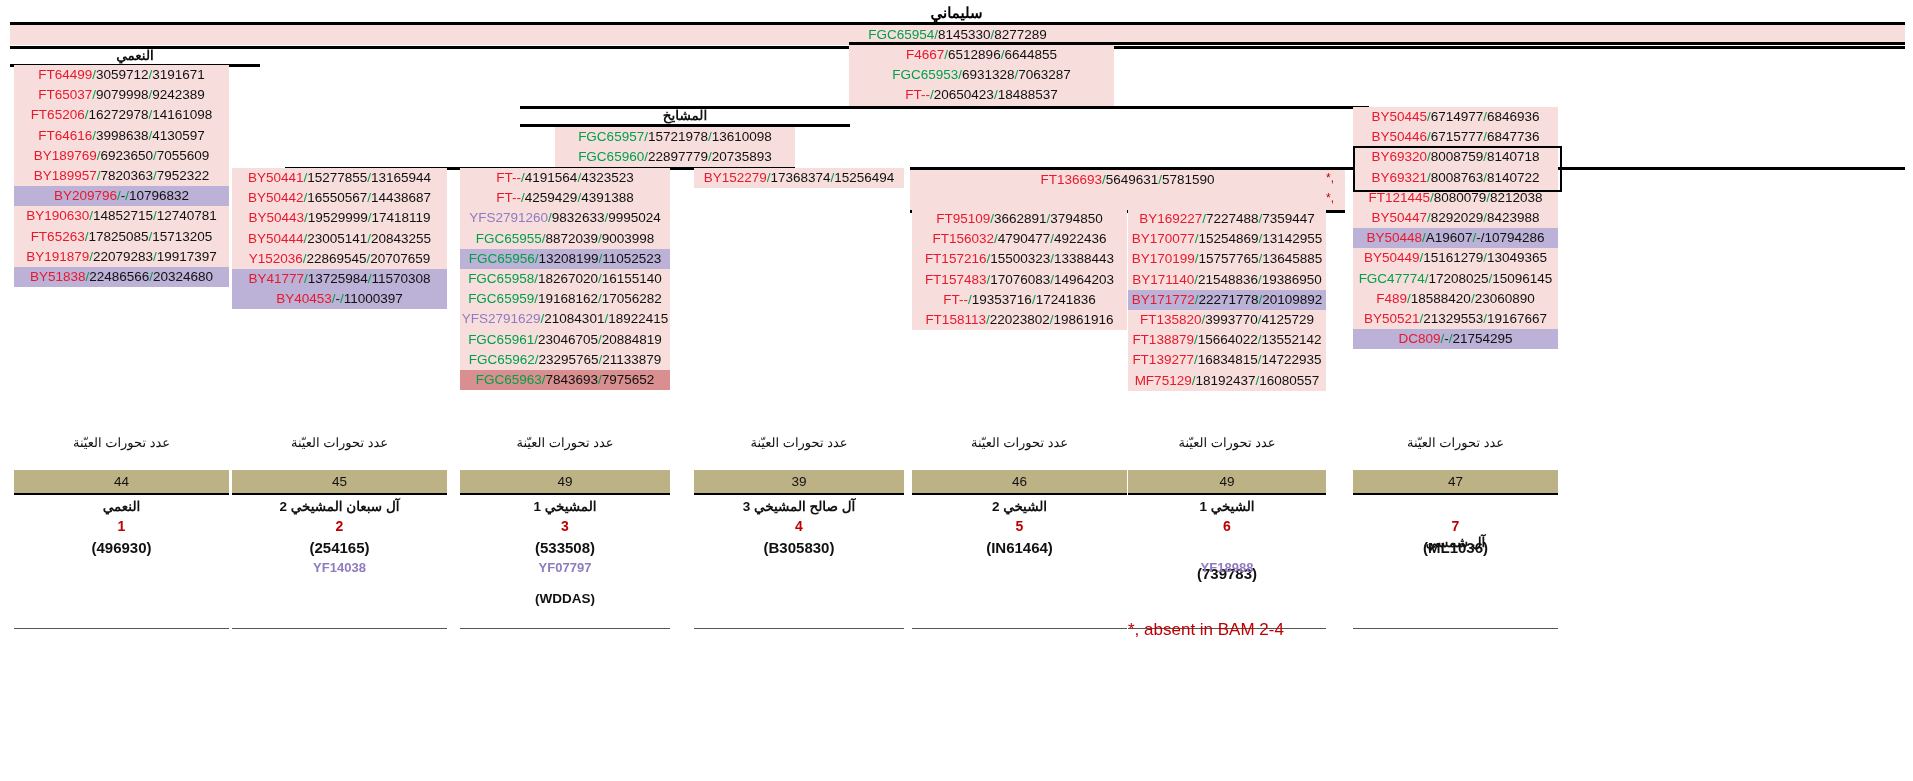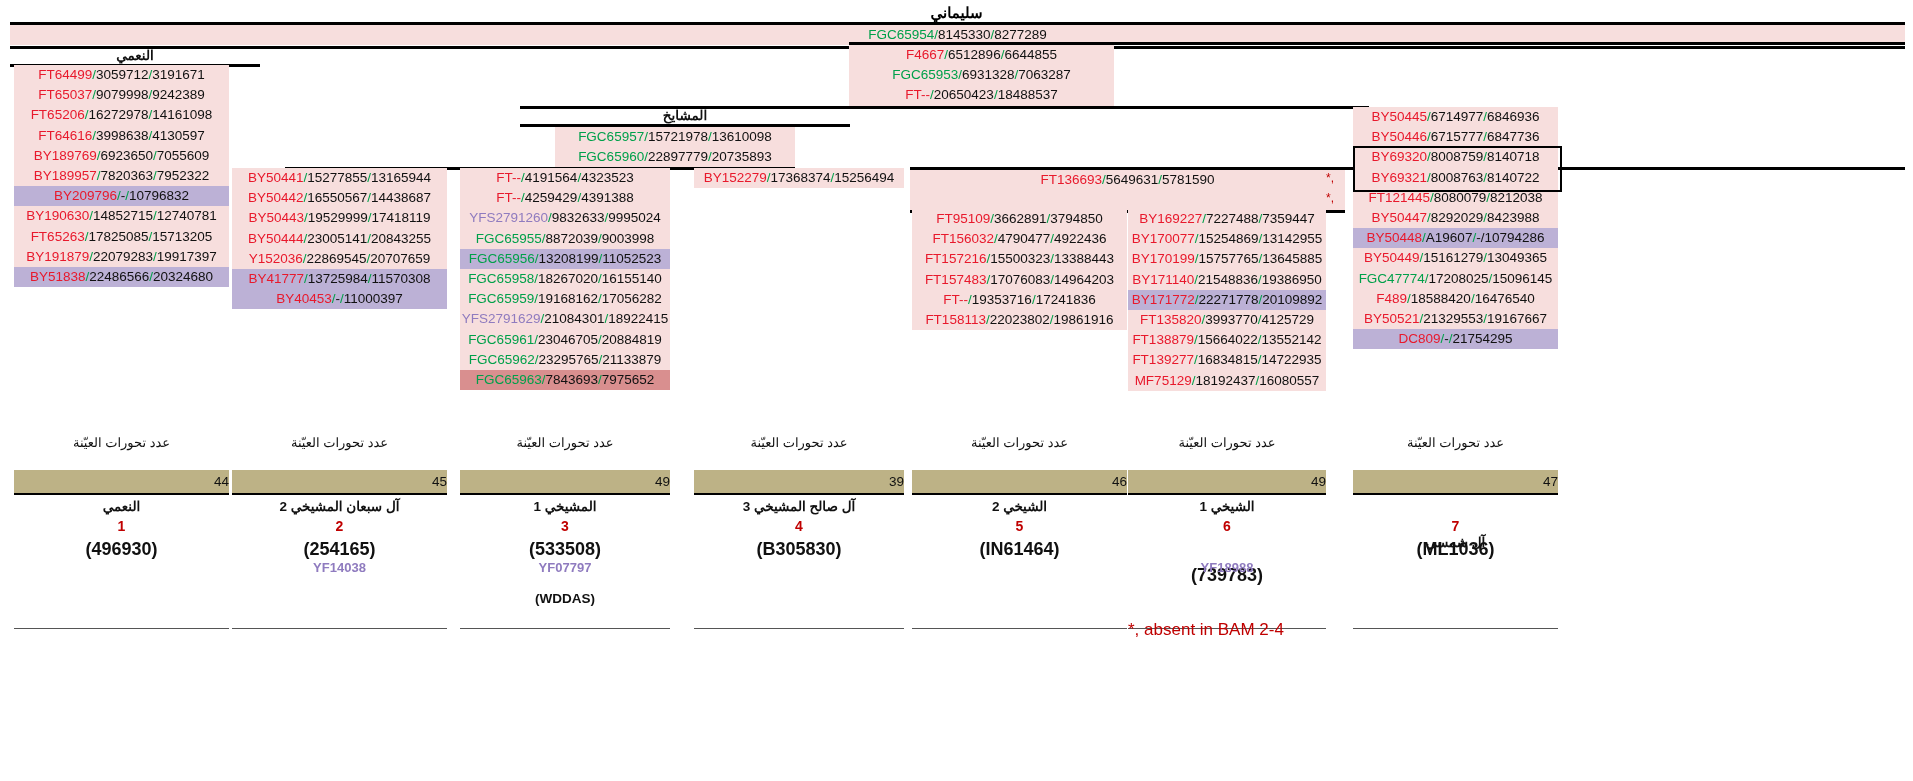--- a/index.html
+++ b/index.html
@@ -56,34 +56,34 @@
   
   .col-caption{
     position:absolute;
     font-size:13px;
     text-align:center;
     color:#111;
   }
   .countbar{
     position:absolute;
     background:#bdb286;
-    text-align:right;
+    text-align:center;
     font-size:13.5px;
     line-height:23px;
     color:#111;
   }
   .blackline{position:absolute;background:#000;height:2px;}
   .colname{
     position:absolute;font-size:13.5px;font-weight:bold;text-align:center;color:#111;
   }
   .colnum{
     position:absolute;font-size:14px;font-weight:bold;text-align:center;color:#c00000;
   }
   .colkit{
-    position:absolute;font-size:18px;font-weight:bold;text-align:center;color:#111;
+    position:absolute;font-size:15px;font-weight:bold;text-align:center;color:#111;
   }
   .colyf{
     position:absolute;font-size:13px;text-align:center;color:#8f7bbf;font-weight:bold;
   }
   .wddas{
     position:absolute;font-size:13.5px;font-weight:bold;text-align:center;color:#111;
   }
   .footnote{
     position:absolute;font-size:17px;color:#c00000;white-space:nowrap;
   }
@@ -206,21 +206,21 @@
   <div class="abs" id="rows-c6" style="left:1353px;top:107px;width:205px;">
       <div class="row"><span class="snp">BY50445</span><span class="sl">/</span><span class="num">6714977</span><span class="sl">/</span><span class="num">6846936</span></div>
       <div class="row"><span class="snp">BY50446</span><span class="sl">/</span><span class="num">6715777</span><span class="sl">/</span><span class="num">6847736</span></div>
       <div class="row"><span class="snp">BY69320</span><span class="sl">/</span><span class="num">8008759</span><span class="sl">/</span><span class="num">8140718</span></div>
       <div class="row"><span class="snp">BY69321</span><span class="sl">/</span><span class="num">8008763</span><span class="sl">/</span><span class="num">8140722</span></div>
       <div class="row"><span class="snp">FT121445</span><span class="sl">/</span><span class="num">8080079</span><span class="sl">/</span><span class="num">8212038</span></div>
       <div class="row"><span class="snp">BY50447</span><span class="sl">/</span><span class="num">8292029</span><span class="sl">/</span><span class="num">8423988</span></div>
       <div class="row lav"><span class="snp">BY50448</span><span class="sl">/</span><span class="num">A19607</span><span class="sl">/</span><span class="num">-/10794286</span></div>
       <div class="row"><span class="snp">BY50449</span><span class="sl">/</span><span class="num">15161279</span><span class="sl">/</span><span class="num">13049365</span></div>
       <div class="row"><span class="snp green">FGC47774</span><span class="sl">/</span><span class="num">17208025</span><span class="sl">/</span><span class="num">15096145</span></div>
-      <div class="row"><span class="snp">F489</span><span class="sl">/</span><span class="num">18588420</span><span class="sl">/</span><span class="num">16476540</span></div>
+      <div class="row"><span class="snp">F489</span><span class="sl">/</span><span class="num">18588420</span><span class="sl">/</span><span class="num">23060890</span></div>
       <div class="row"><span class="snp">BY50521</span><span class="sl">/</span><span class="num">21329553</span><span class="sl">/</span><span class="num">19167667</span></div>
       <div class="row lav"><span class="snp">DC809</span><span class="sl">/</span><span class="num">-</span><span class="sl">/</span><span class="num">21754295</span></div>
     </div>
   <div class="abs outlined" style="left:1353px;top:146px;width:205px;height:42px;border:2px solid #000;"></div>
 
   <div id="summary-layer">
       <div class="col-caption" style="left: 14px; top: 435px; width: 215px;">عدد تحورات العيّنة</div>
       <div class="countbar" style="left: 14px; top: 470px; width: 215px; height: 23px;">44</div>
       <div class="blackline" style="left: 14px; top: 493px; width: 215px;"></div>
       <div class="colname" style="left: 14px; top: 498px; width: 215px;">النعمي</div>

